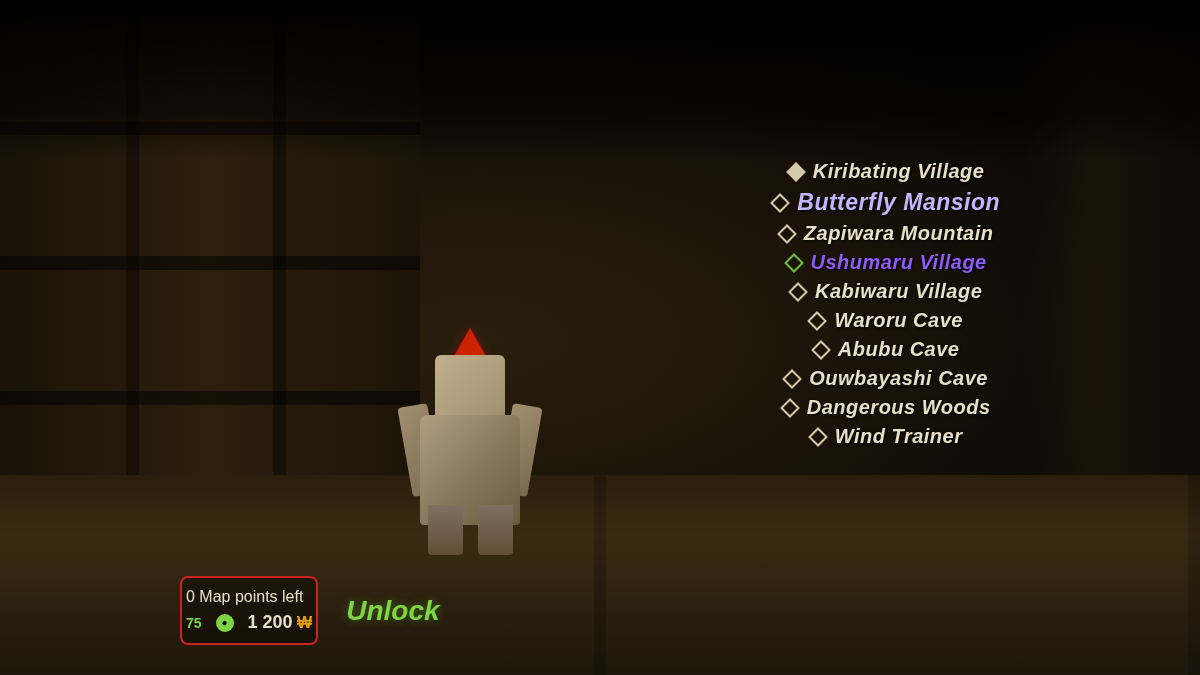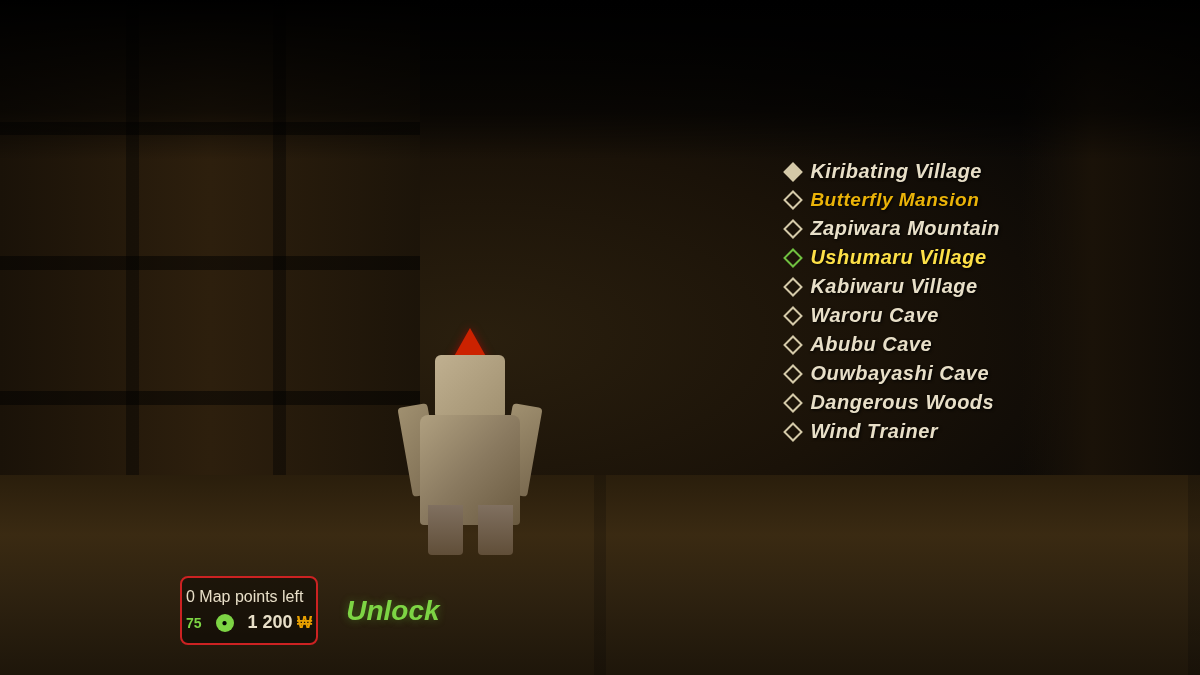--- a/index.html
+++ b/index.html
@@ -206,20 +206,21 @@
     }
 
     
     .location-menu {
       position: absolute;
       right: 200px;
       top: 160px;
       display: flex;
       flex-direction: column;
       gap: 6px;
+      align-items: center;
     }
 
     .location-item {
       display: flex;
       align-items: center;
       gap: 10px;
       cursor: pointer;
     }
 
     .location-diamond {
@@ -244,26 +245,26 @@
       color: #e8dfc8;
       font-size: 20px;
       font-weight: 600;
       font-style: italic;
       text-shadow: 1px 1px 3px rgba(0,0,0,0.9);
       white-space: nowrap;
       letter-spacing: 0.5px;
     }
 
     .location-name.active {
-      color: #fde047;
+      color: #8b5cf6;
     }
 
     .location-name.highlight {
-      font-size: 19px;
-      color: #eab308;
+      font-size: 23px;
+      color: #c4b5fd;
     }
 
     
     .bottom-hud {
       position: absolute;
       bottom: 30px;
       left: 180px;
       display: flex;
       align-items: center;
       gap: 20px;

